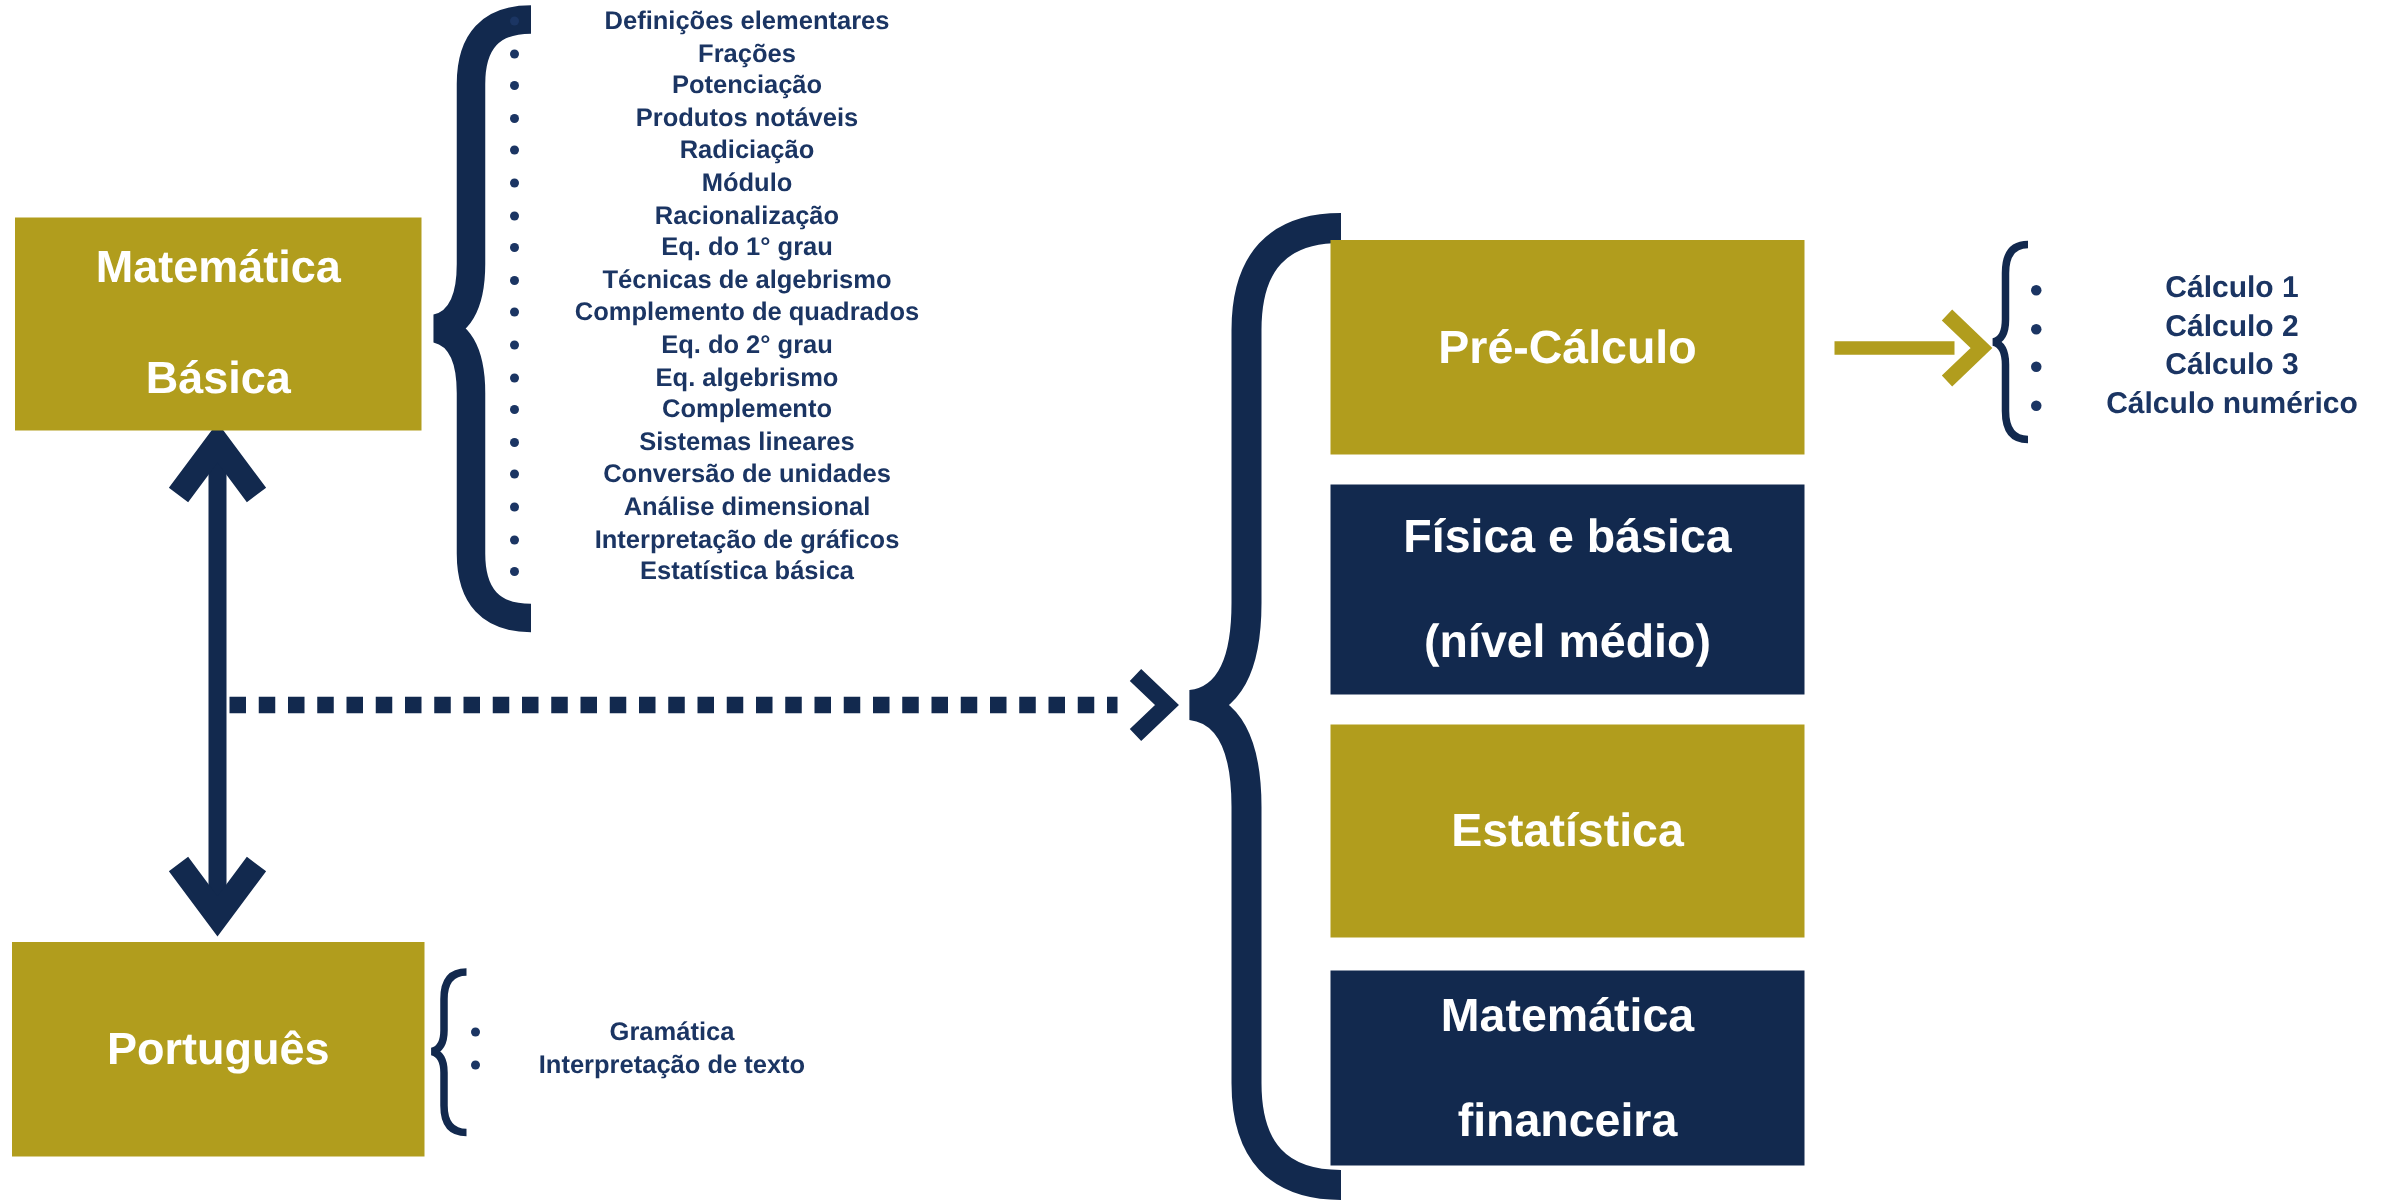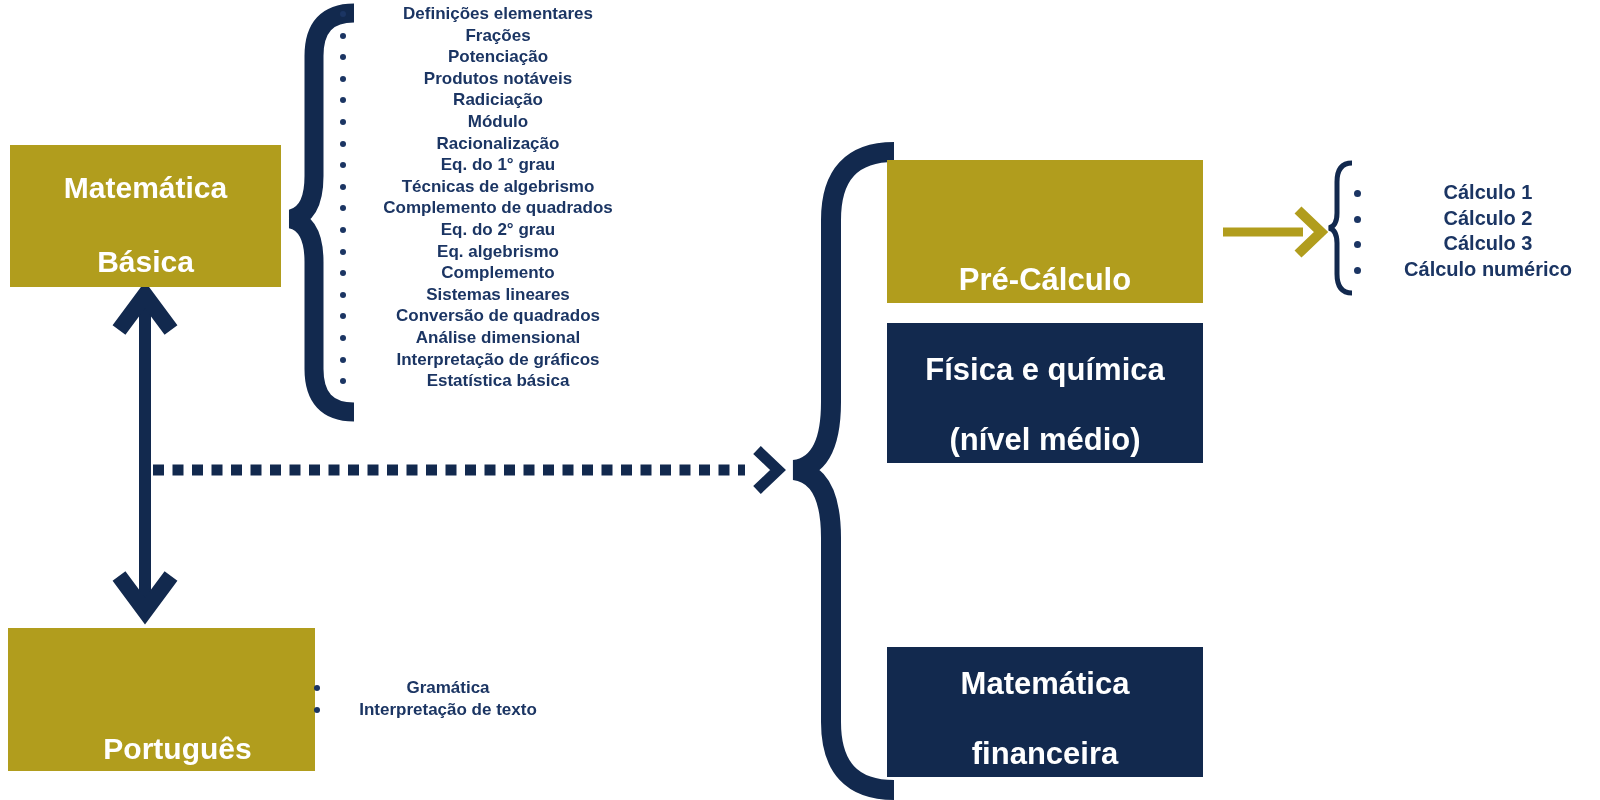--- a/index.html
+++ b/index.html
@@ -22,30 +22,30 @@
     position: absolute;
     left: 0; top: 0;
     width: 1600px; height: 800px;
     pointer-events: none;
   }
   .box {
     position: absolute;
     display: flex;
     flex-direction: column;
     align-items: center;
-    justify-content: flex-end;
+    justify-content: center;
     color: #FFFFFF;
     text-align: center;
     gap: 24px;
   }
   .box.gold { background: var(--gold); }
   .box.navy { background: var(--navy); }
 
   .box-matematica { left: 10px; top: 145px; width: 271px; height: 142px; font-size: 30px; line-height: 50px; }
-  .box-portugues  { left: 8px;  top: 628px; width: 275px; height: 143px; font-size: 30px; line-height: 44px; padding-left: 32px; }
+  .box-portugues  { left: 8px;  top: 628px; width: 275px; height: 143px; font-size: 30px; line-height: 44px; }
 
   .rbox { left: 887px; width: 316px; font-size: 31px; line-height: 46px; }
   .rbox-0 { top: 160px; height: 143px; }
   .rbox-1 { top: 323px; height: 140px; }
   .rbox-2 { top: 483px; height: 142px; }
   .rbox-3 { top: 647px; height: 130px; }
 
   .topic-list {
     position: absolute;
     color: var(--list-text);
@@ -163,21 +163,21 @@
       <div class="topic-row">
       <span class="bullet"></span>
       <span>Complemento</span>
     </div>
       <div class="topic-row">
       <span class="bullet"></span>
       <span>Sistemas lineares</span>
     </div>
       <div class="topic-row">
       <span class="bullet"></span>
-      <span>Conversão de quadrados</span>
+      <span>Conversão de unidades</span>
     </div>
       <div class="topic-row">
       <span class="bullet"></span>
       <span>Análise dimensional</span>
     </div>
       <div class="topic-row">
       <span class="bullet"></span>
       <span>Interpretação de gráficos</span>
     </div>
       <div class="topic-row">
@@ -199,24 +199,27 @@
       <span class="bullet"></span>
       <span>Interpretação de texto</span>
     </div>
     </div>
 
   <div class="box gold rbox rbox-0">
     <span>Pré-Cálculo</span>
   </div>
 
   <div class="box navy rbox rbox-1">
-    <span>Física e química</span>
+    <span>Física e básica</span>
     <span>(nível médio)</span>
   </div>
 
+  <div class="box gold rbox rbox-2">
+    <span>Estatística</span>
+  </div>
 
   <div class="box navy rbox rbox-3">
     <span>Matemática</span>
     <span>financeira</span>
   </div>
 
   <div class="topic-list list-calculo">
       <div class="topic-row">
       <span class="bullet"></span>
       <span>Cálculo 1</span>

